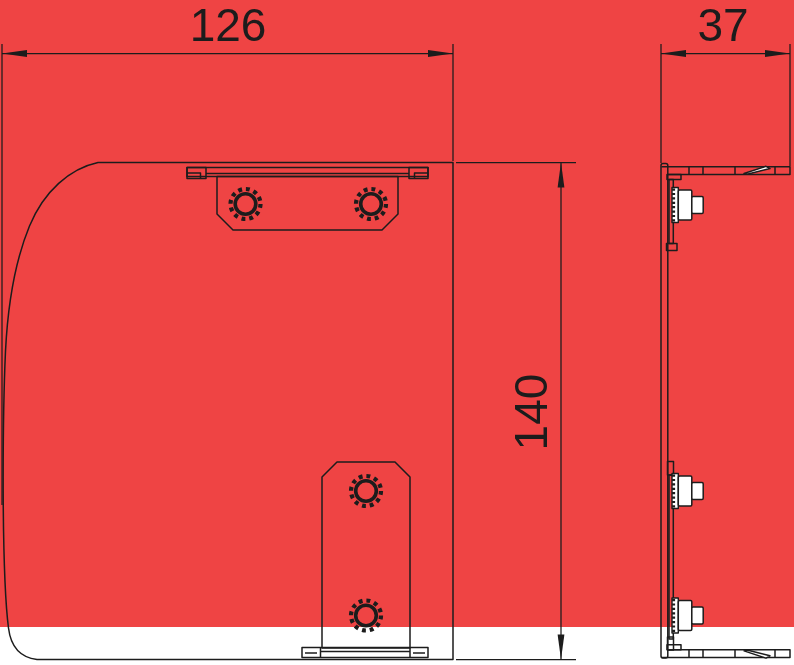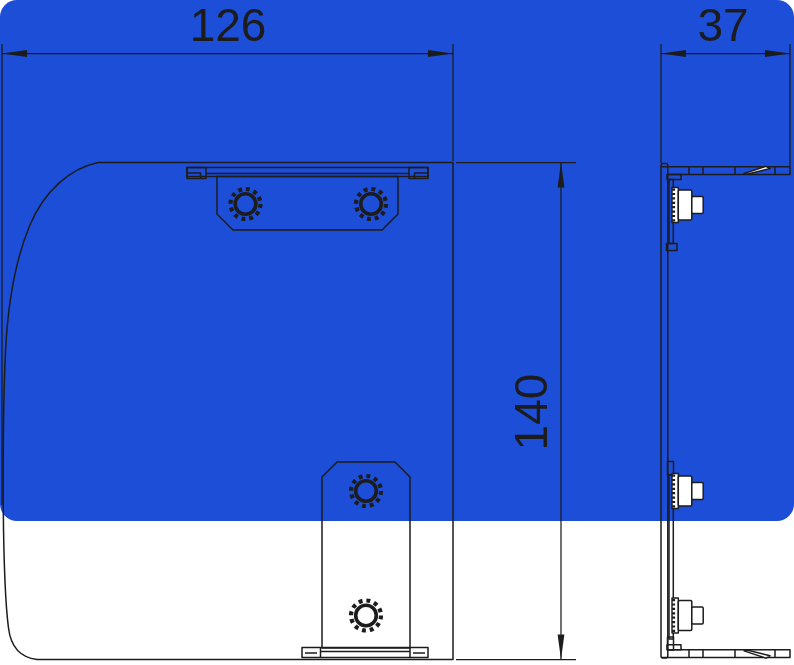--- a/index.html
+++ b/index.html
@@ -7,23 +7,22 @@
     padding: 0;
     background: #ffffff;
     width: 794px;
     height: 665px;
     overflow: hidden;
     font-family: "Liberation Sans", sans-serif;
   }
   .canvas {
     position: relative;
     width: 794px;
-    height: 521px;
-    background: #1d4ed8;
-    border-radius: 17px;
+    height: 627px;
+    background: #ef4444;
   }
   svg { display: block; }
   text.dim-label {
     font-family: "Liberation Sans", sans-serif;
     font-size: 46px;
     fill: #1c1c1c;
   }
 </style>
 </head>
 <body>

